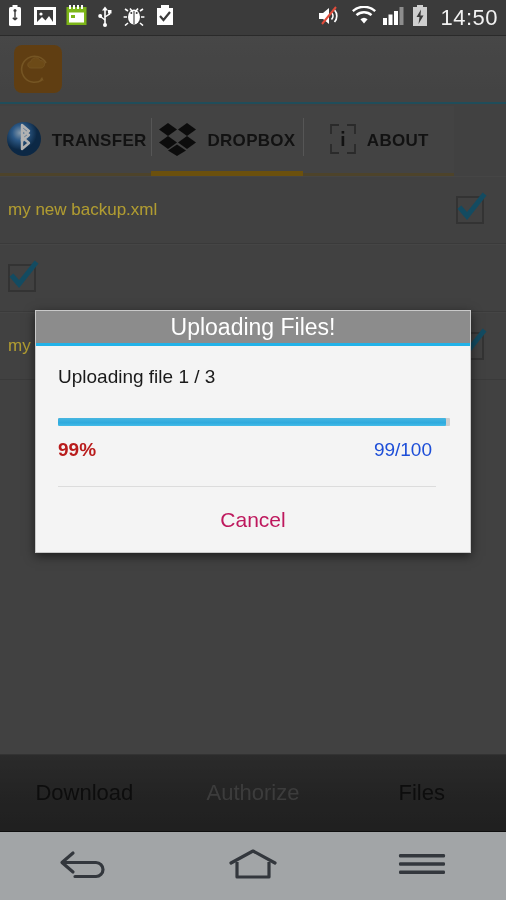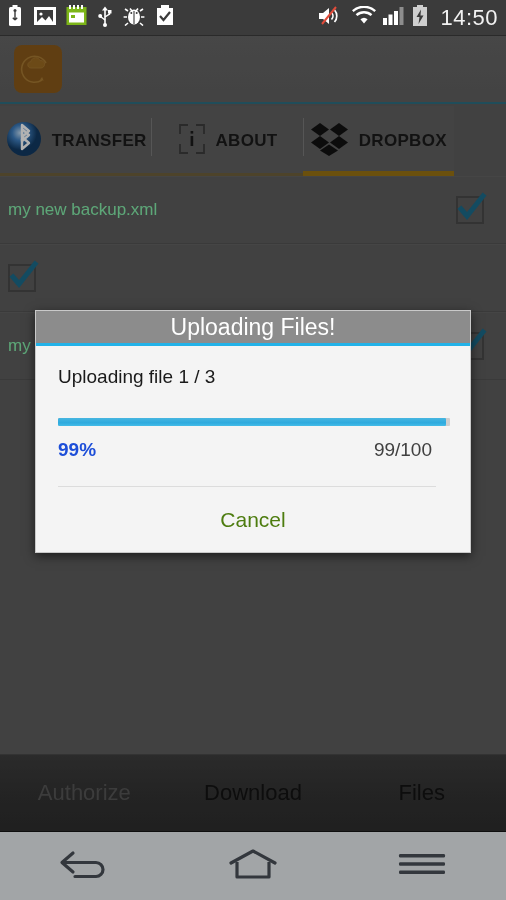--- a/index.html
+++ b/index.html
@@ -75,21 +75,21 @@
     height:68px; display:flex; align-items:center;
     padding:0 22px 0 8px;
     border-bottom:1px solid #535353;
     position:relative;
   }
   .file-row::after{
     content:""; position:absolute; left:0; right:0; top:0; height:1px;
     background:rgba(255,255,255,0.04);
   }
   .file-name {
-    flex:1; font-size:17px; color:#86efac;
+    flex:1; font-size:17px; color:#fde047;
   }
   .checkbox {
     width:28px; height:28px;
     border:2px solid #4a4a4a;
     background:transparent;
     position:relative;
   }
   .checkbox svg { position:absolute; left:-3px; top:-6px; }
 
   
@@ -139,26 +139,26 @@
   }
   .progress-fill {
     position:absolute; left:0; top:0; bottom:0;
     background:linear-gradient(180deg,#47b6e0 0%,#2eaade 60%,#44bce8 100%);
     border-radius:1px;
   }
   .progress-labels {
     display:flex; justify-content:space-between;
     margin-top:13px; padding-right:4px;
   }
-  .pct { font-size:19px; font-weight:bold; color:#1d4ed8; }
-  .count { font-size:19px; color:#404040; }
+  .pct { font-size:19px; font-weight:bold; color:#b91c1c; }
+  .count { font-size:19px; color:#1d4ed8; }
   .dlg-divider { height:1px; background:#dcdcdc; margin-top:25px; }
   .dlg-cancel {
     height:65px; display:flex; align-items:center; justify-content:center;
-    font-size:21px; color:#4d7c0f;
+    font-size:21px; color:#be185d;
   }
 </style>
 </head>
 <body>
 
 <div id="screen">
 
   <div class="status-bar">
     <div class="status-left">
       <span class="sicon">
@@ -275,45 +275,45 @@
           </defs>
           <circle cx="19" cy="19" r="17" fill="url(#btg)"></circle>
           <path d="M17 9l7 6-7 6V5l7 6-7 6" stroke="#fff" stroke-width="2.4" fill="none" stroke-linejoin="round"></path>
           <path d="M17 19v10l7-6-7-6" stroke="#fff" stroke-width="2.4" fill="none" stroke-linejoin="round"></path>
         </svg>
       </span>
       <span class="tab-label">TRANSFER</span>
       <div class="tab-underline"></div>
     </div>
 
-    <div class="tab inactive">
-      <span>
-        <svg width="30" height="32" viewBox="0 0 30 32">
-          <path d="M11 2H3v9M3 21v9h8M19 2h8v9M27 21v9h-8" stroke="#3d3d3d" stroke-width="1.8" fill="none"></path>
-          <rect x="13.6" y="8" width="2.6" height="2.6" fill="#1b1b1b"></rect>
-          <rect x="13.6" y="13" width="2.6" height="10" fill="#1b1b1b"></rect>
-        </svg>
-      </span>
-      <span class="tab-label">ABOUT</span>
-      <div class="tab-underline"></div>
-    </div>
-
     <div class="tab active">
       <span>
         <svg width="40" height="38" viewBox="0 0 40 38">
           <path d="M10 3L1 9.5l9 6.5 9-6.5z" fill="#121212"></path>
           <path d="M29 3l-9 6.5 9 6.5 9-6.5z" fill="#121212"></path>
           <path d="M1 22.5l9-6.5 9 6.5-9 6.5z" fill="#121212"></path>
           <path d="M38 22.5l-9-6.5-9 6.5 9 6.5z" fill="#121212"></path>
           <path d="M10 30.5l9-6 9 6-9 5.5z" fill="#121212"></path>
         </svg>
       </span>
       <span class="tab-label">DROPBOX</span>
       <div class="tab-underline"></div>
     </div>
+
+    <div class="tab inactive">
+      <span>
+        <svg width="30" height="32" viewBox="0 0 30 32">
+          <path d="M11 2H3v9M3 21v9h8M19 2h8v9M27 21v9h-8" stroke="#3d3d3d" stroke-width="1.8" fill="none"></path>
+          <rect x="13.6" y="8" width="2.6" height="2.6" fill="#1b1b1b"></rect>
+          <rect x="13.6" y="13" width="2.6" height="10" fill="#1b1b1b"></rect>
+        </svg>
+      </span>
+      <span class="tab-label">ABOUT</span>
+      <div class="tab-underline"></div>
+    </div>
   </div>
 
   <div class="file-list">
 
     <div class="file-row">
       <span class="file-name">my new backup.xml</span>
       <span class="checkbox">
         <svg width="34" height="34" viewBox="0 0 34 34">
           <path d="M6 17l6 7L28 4" stroke="#1c6c8c" stroke-width="5" fill="none" stroke-linecap="square"></path>
         </svg>
@@ -333,22 +333,22 @@
       <span class="checkbox">
         <svg width="34" height="34" viewBox="0 0 34 34">
           <path d="M6 17l6 7L28 4" stroke="#1c6c8c" stroke-width="5" fill="none" stroke-linecap="square"></path>
         </svg>
       </span>
     </div>
 
   </div>
 
   <div class="bottom-bar">
+    <div class="bbtn">Download</div>
     <div class="bbtn disabled">Authorize</div>
-    <div class="bbtn">Download</div>
     <div class="bbtn">Files</div>
   </div>
 
   <div class="nav-bar">
     <div class="nav-btn">
       <span>
         <svg width="56" height="34" viewBox="0 0 56 34">
           <path d="M17 6L6 15.5 17 25" stroke="#4a5058" stroke-width="3.2" fill="none" stroke-linecap="round" stroke-linejoin="round"></path>
           <path d="M7 15.5h33a7 7 0 010 14H19" stroke="#4a5058" stroke-width="3.2" fill="none" stroke-linecap="round"></path>
         </svg>

